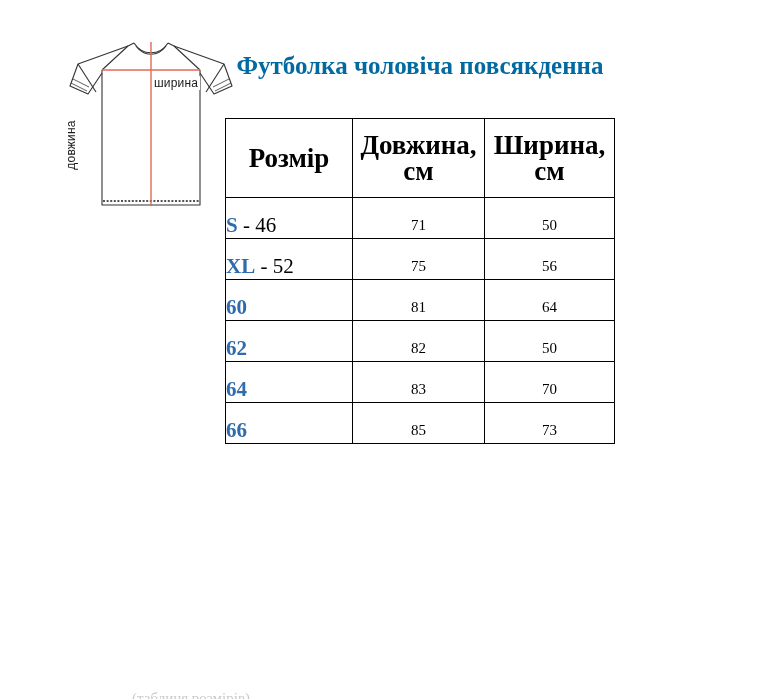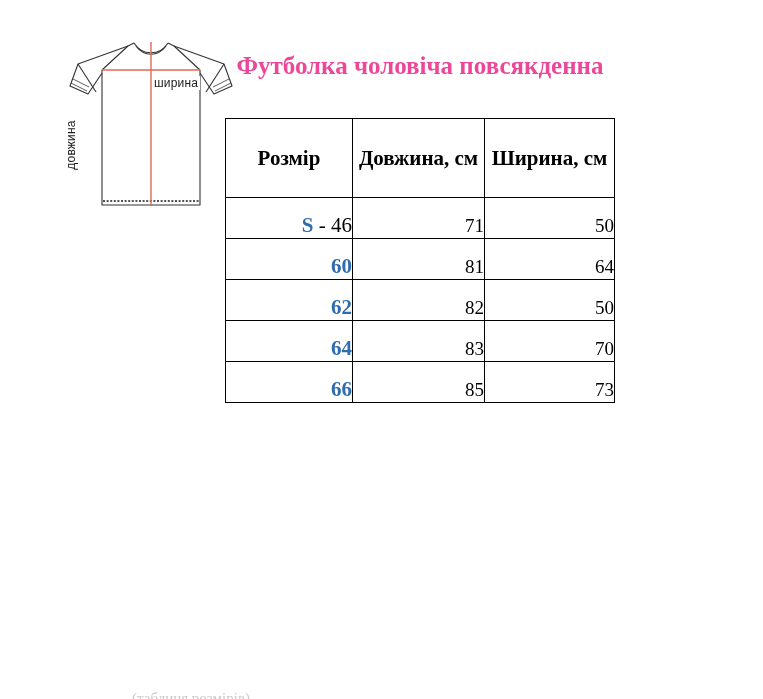--- a/index.html
+++ b/index.html
@@ -56,21 +56,21 @@
   #chart-title {
     position: absolute;
     left: 225px;
     top: 50px;
     width: 390px;
     text-align: center;
     font-family: "Liberation Serif", "DejaVu Serif", serif;
     font-size: 25px;
     font-weight: bold;
     line-height: 31px;
-    color: #ec4899;
+    color: #0369a1;
   }
 
   
   #size-table-wrap {
     position: absolute;
     left: 225px;
     top: 118px;
     width: 389px;
   }
   table.size-table {
@@ -88,40 +88,39 @@
     border: 1.6px solid #000000;
     padding: 0;
     vertical-align: bottom;
   }
 
   table.size-table thead th {
     height: 74px;
     vertical-align: middle;
     text-align: center;
     font-weight: bold;
-    font-size: 21px;
+    font-size: 27px;
     line-height: 26px;
     padding: 2px 4px;
   }
 
   table.size-table tbody td {
     height: 40px;
     font-weight: normal;
     line-height: 25px;
-    text-align: right;
   }
   td.cell-size {
     text-align: left;
     padding: 0 2px 4px 4px;
     font-size: 21px;
   }
   td.cell-num {
     text-align: center;
     padding: 0 2px 4px 2px;
-    font-size: 19px;
+    font-size: 15px;
   }
   .sz {
     color: #2f6cad;
     font-weight: bold;
   }
   .sz-rest {
     color: #000000;
     font-weight: normal;
   }
   tr.row-tall td { height: 62px; }
@@ -188,20 +187,25 @@
         <th>Ширина, см</th>
       </tr>
     </thead>
     <tbody id="size-table-body">
         <tr>
           <td class="cell-size"><span class="sz">S</span><span class="sz-rest"> - 46</span></td>
           <td class="cell-num">71</td>
           <td class="cell-num">50</td>
         </tr>
         <tr>
+          <td class="cell-size"><span class="sz">XL</span><span class="sz-rest"> - 52</span></td>
+          <td class="cell-num">75</td>
+          <td class="cell-num">56</td>
+        </tr>
+        <tr>
           <td class="cell-size"><span class="sz">60</span><span class="sz-rest"></span></td>
           <td class="cell-num">81</td>
           <td class="cell-num">64</td>
         </tr>
         <tr>
           <td class="cell-size"><span class="sz">62</span><span class="sz-rest"></span></td>
           <td class="cell-num">82</td>
           <td class="cell-num">50</td>
         </tr>
         <tr>

